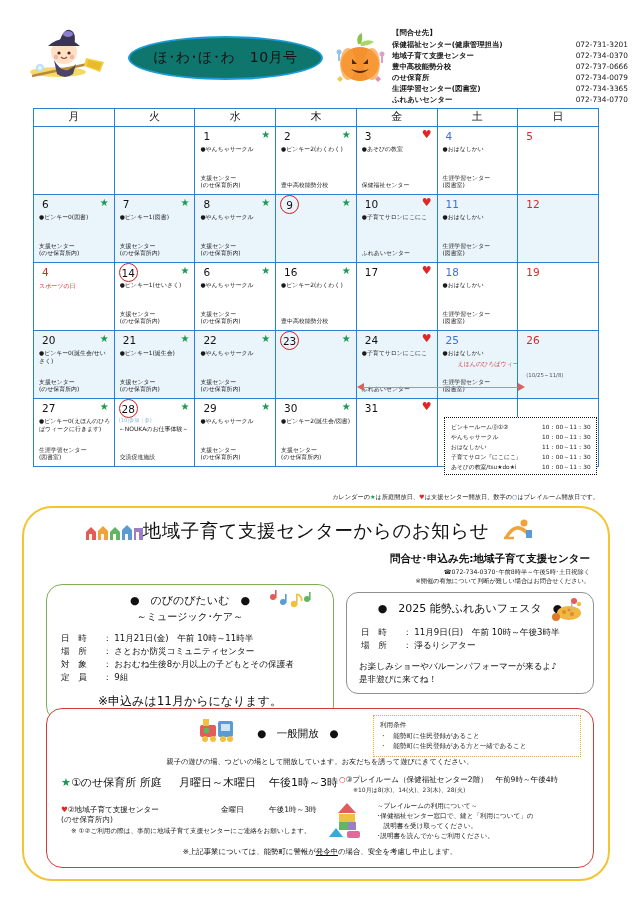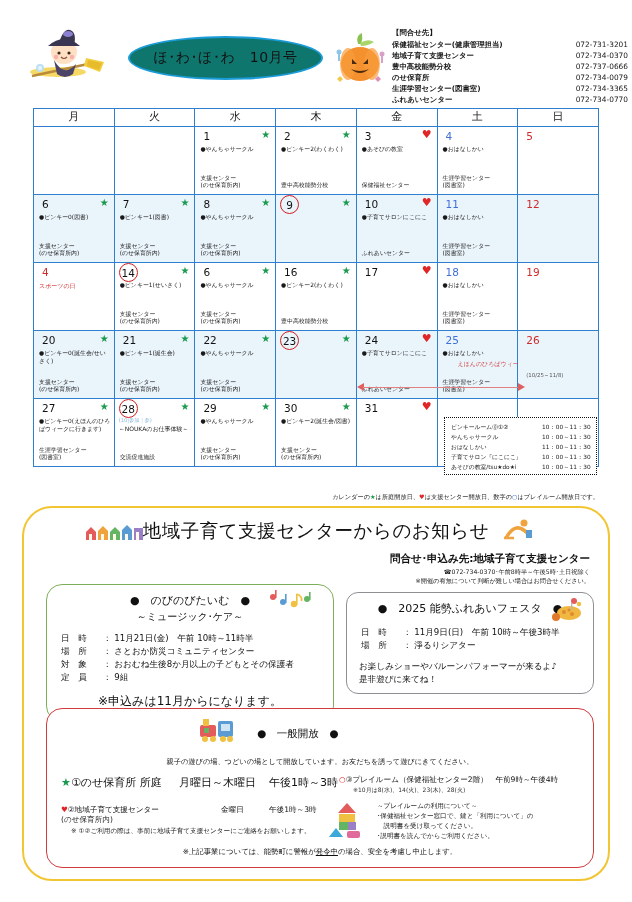--- a/index.html
+++ b/index.html
@@ -541,20 +541,25 @@
         <rect x="19" y="6" width="15" height="16" rx="2" fill="#5a9bd4"></rect>
         <rect x="22" y="9" width="9" height="7" fill="#cfe4f5"></rect>
         <rect x="5" y="13" width="5" height="5" fill="#63b463"></rect>
         <circle cx="6" cy="24" r="3" fill="#f0c040"></circle>
           <circle cx="14" cy="24" r="3" fill="#f0c040"></circle>
         <circle cx="24" cy="24" r="3" fill="#f0c040"></circle>
           <circle cx="31" cy="24" r="3" fill="#f0c040"></circle>
       </svg>
       <div class="open-title">●　一般開放　●</div>
 
+      <div class="cond">
+        <div>利用条件</div>
+        <div>・　能勢町に住民登録があること</div>
+        <div>・　能勢町に住民登録がある方と一緒であること</div>
+      </div>
 
       <div class="open-lead">親子の遊びの場、つどいの場として開放しています。お友だちを誘って遊びにきてください。</div>
 
       <div class="row-a">
         <span class="mk">★</span><span>①のせ保育所 所庭</span>
         <span class="c2">月曜日～木曜日</span>
         <span style="position:absolute;left:208px;top:0;white-space:nowrap">午後1時～3時</span>
       </div>
 
       <div class="row-b">

